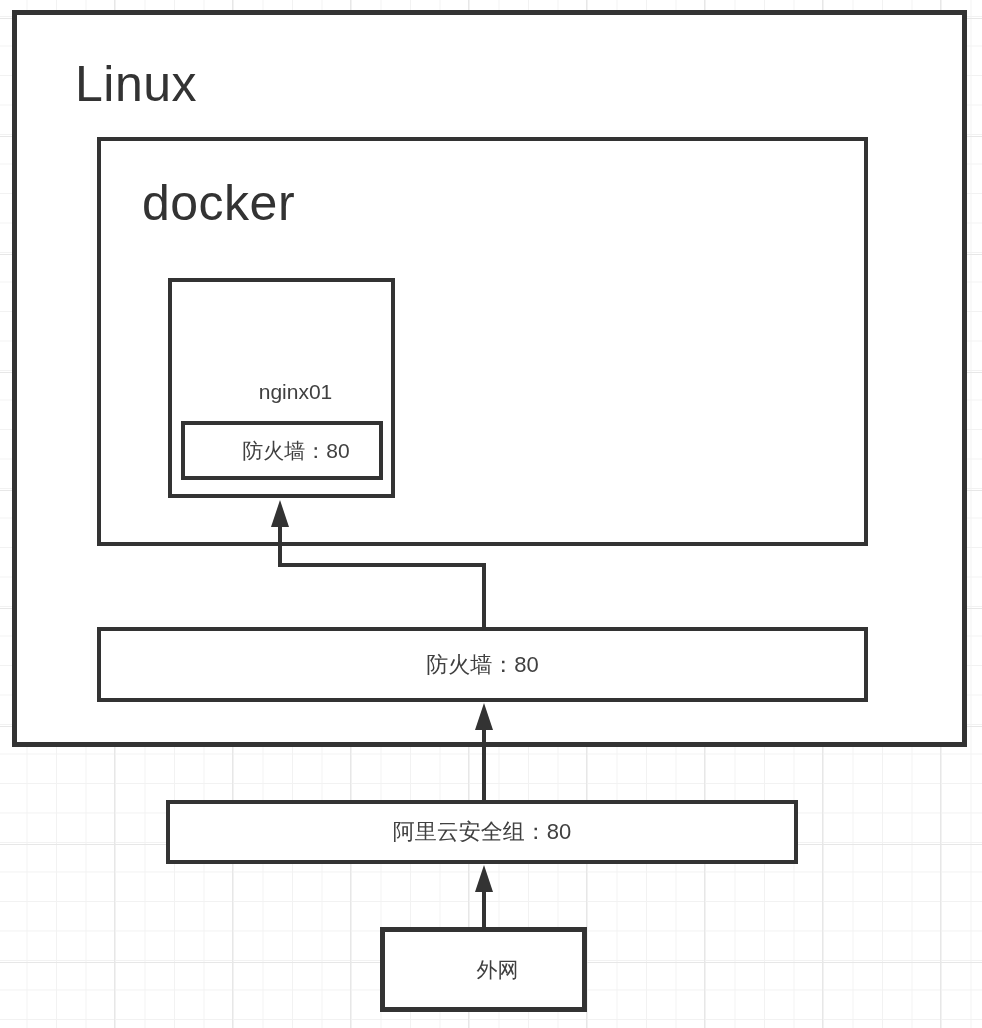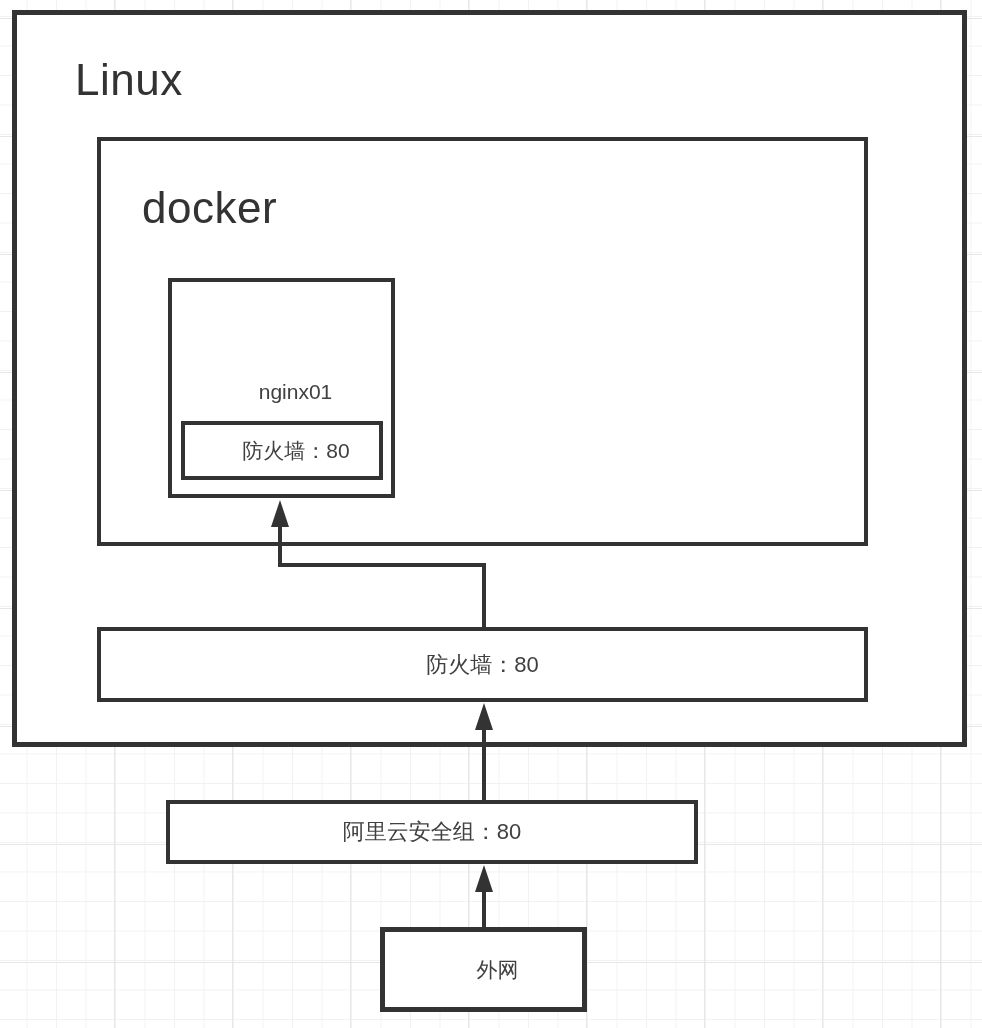--- a/index.html
+++ b/index.html
@@ -21,35 +21,35 @@
     background-position:-4px 0, 0 18px, -3px 0, 0 16px;
   }
   .box {
     position:absolute;
     background:var(--box-fill,#ffffff);
     border:4px solid var(--line,#333333);
   }
   .flex-center { display:flex; align-items:center; justify-content:center; }
   .title-label {
     position:absolute;
-    font-size:44px; font-weight:500; letter-spacing:0.5px;
+    font-size:50px; font-weight:500; letter-spacing:0.5px;
     color:var(--text-strong,#333333);
   }
   .body-text { font-size:21px; color:var(--text,#404040);margin-left:28px; }
   .wide-text { font-size:22px; color:var(--text,#404040); }
   #linux-box   { left:12px;  top:10px;  width:955px; height:737px; border-width:5px; }
   #linux-label { left:58px;  top:40px; }
   #docker-box  { left:80px;  top:122px; width:771px; height:409px; }
-  #docker-label{ left:41px;  top:33px;margin-top:9px; }
+  #docker-label{ left:41px;  top:33px; }
   #nginx01-box { left:67px;  top:137px; width:227px; height:220px; }
   #nginx01-label { position:absolute; left:0; right:0; top:98px; text-align:center; }
   #nginx01-firewall-box { left:9px; top:139px; width:202px; height:59px; }
   #nginx02-box { left:459px; top:137px; width:228px; height:220px; }
   #host-firewall-box { left:80px; top:612px; width:771px; height:75px; }
-  #security-group-box { left:166px; top:800px; width:532px; height:64px; }
+  #security-group-box { left:166px; top:800px; width:632px; height:64px; }
   #internet-box { left:380px; top:927px; width:207px; height:85px; border-width:5px; }
   #arrow-layer { position:absolute; left:0; top:0; width:982px; height:1028px; pointer-events:none; }
   #arrow-layer polyline, #arrow-layer line { stroke:var(--line,#333333); stroke-width:4; fill:none; }
   #arrow-layer polygon { fill:var(--line,#333333); stroke:none; }
 </style>
 </head>
 <body>
 
 <div id="diagram">
 

